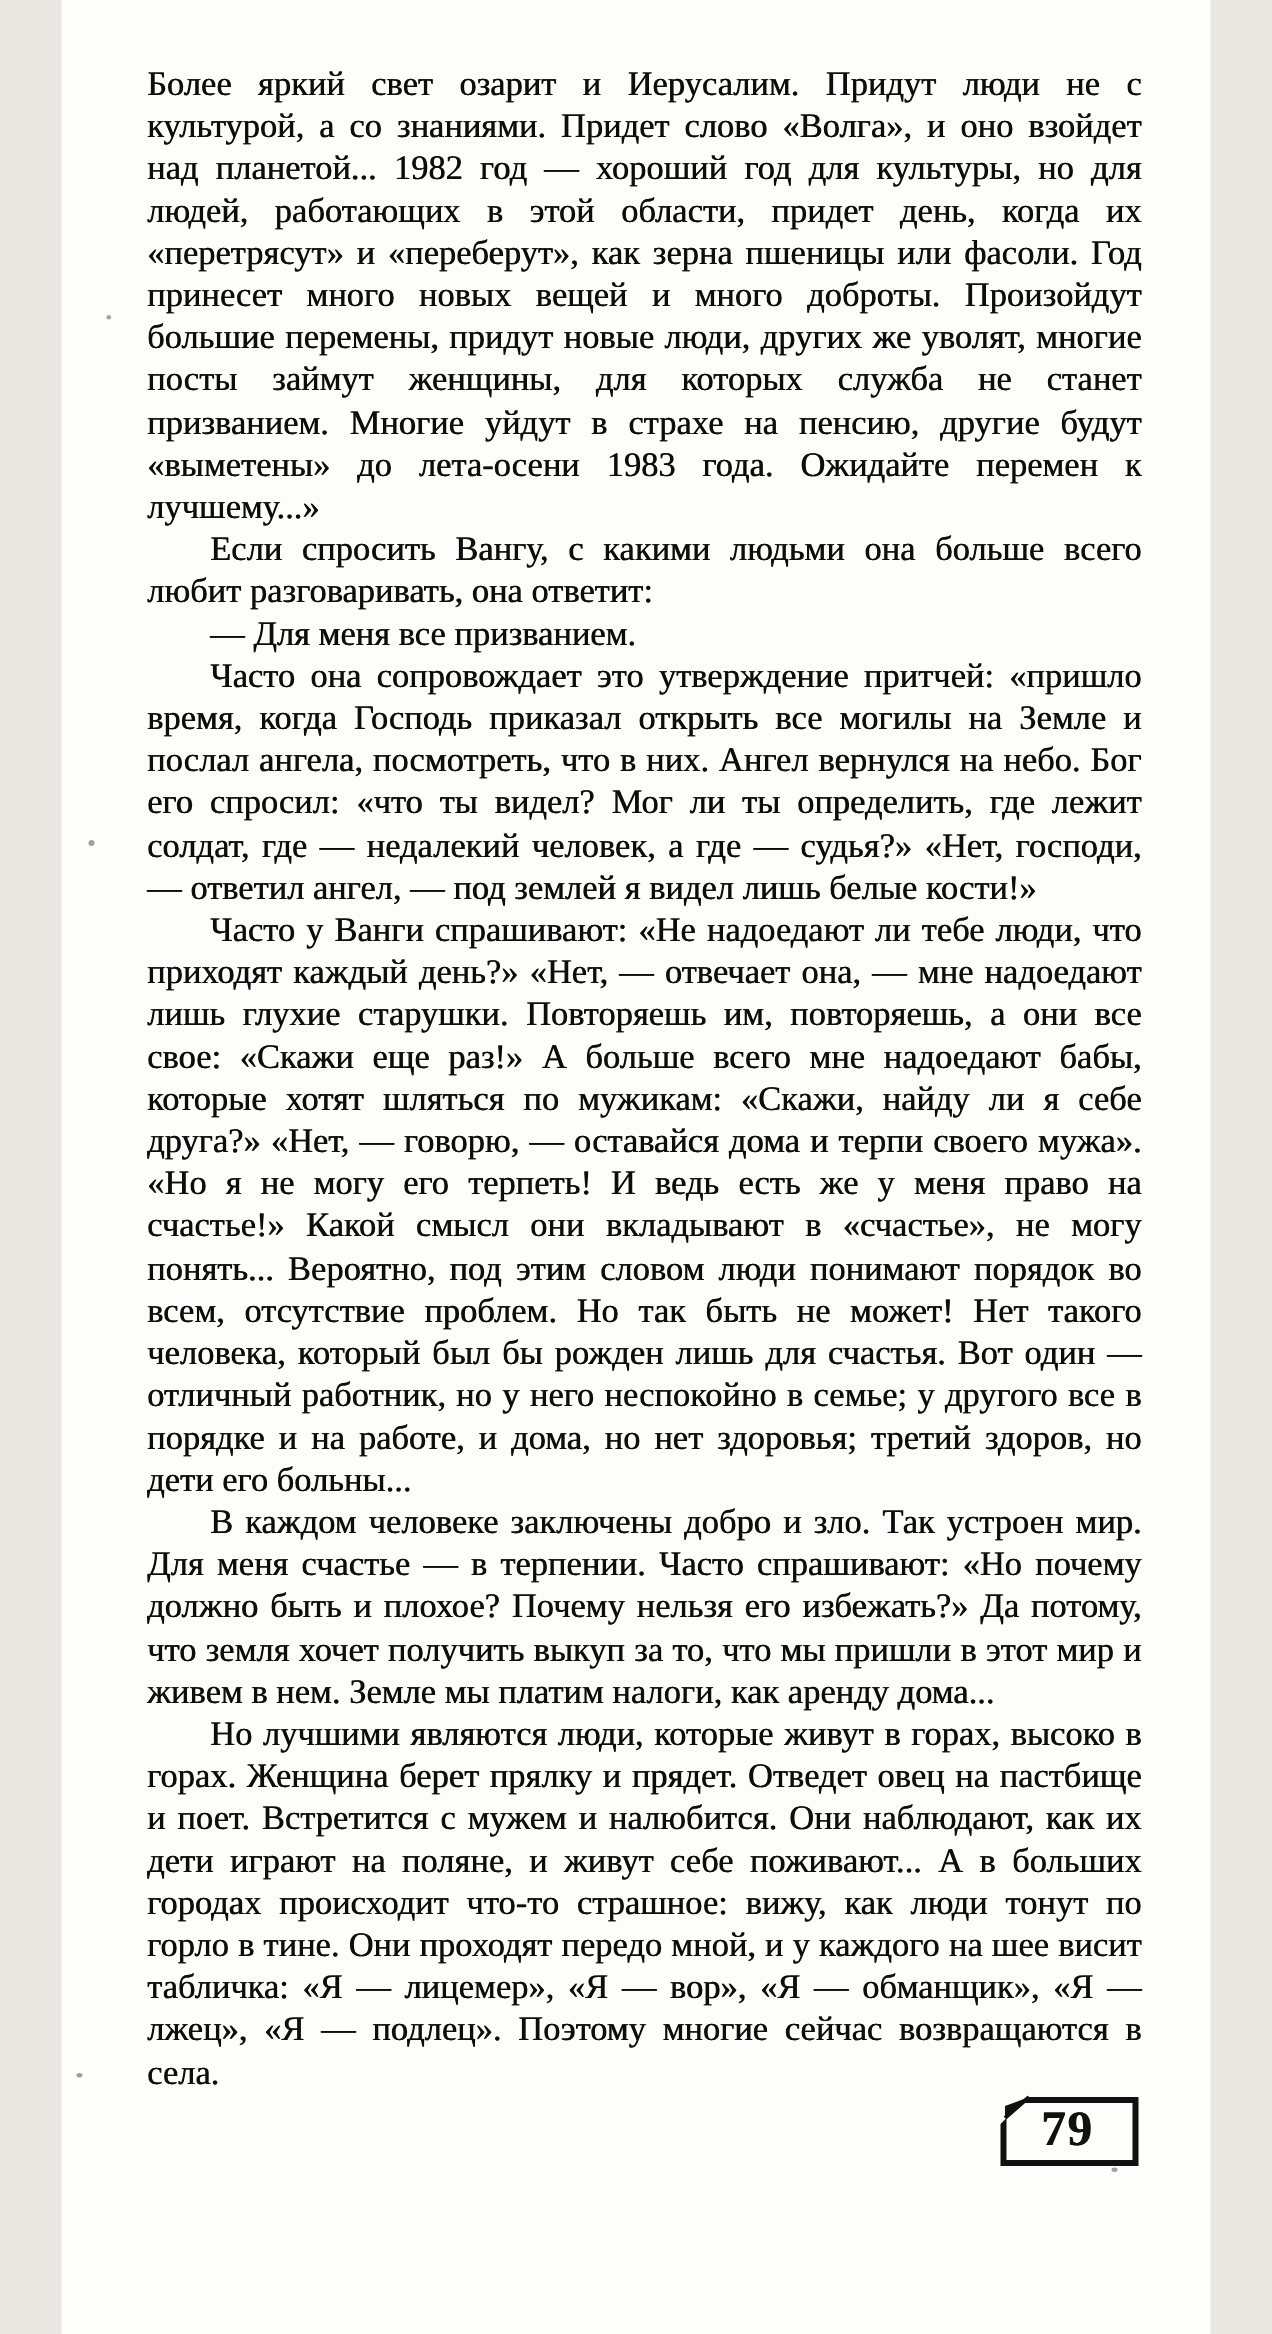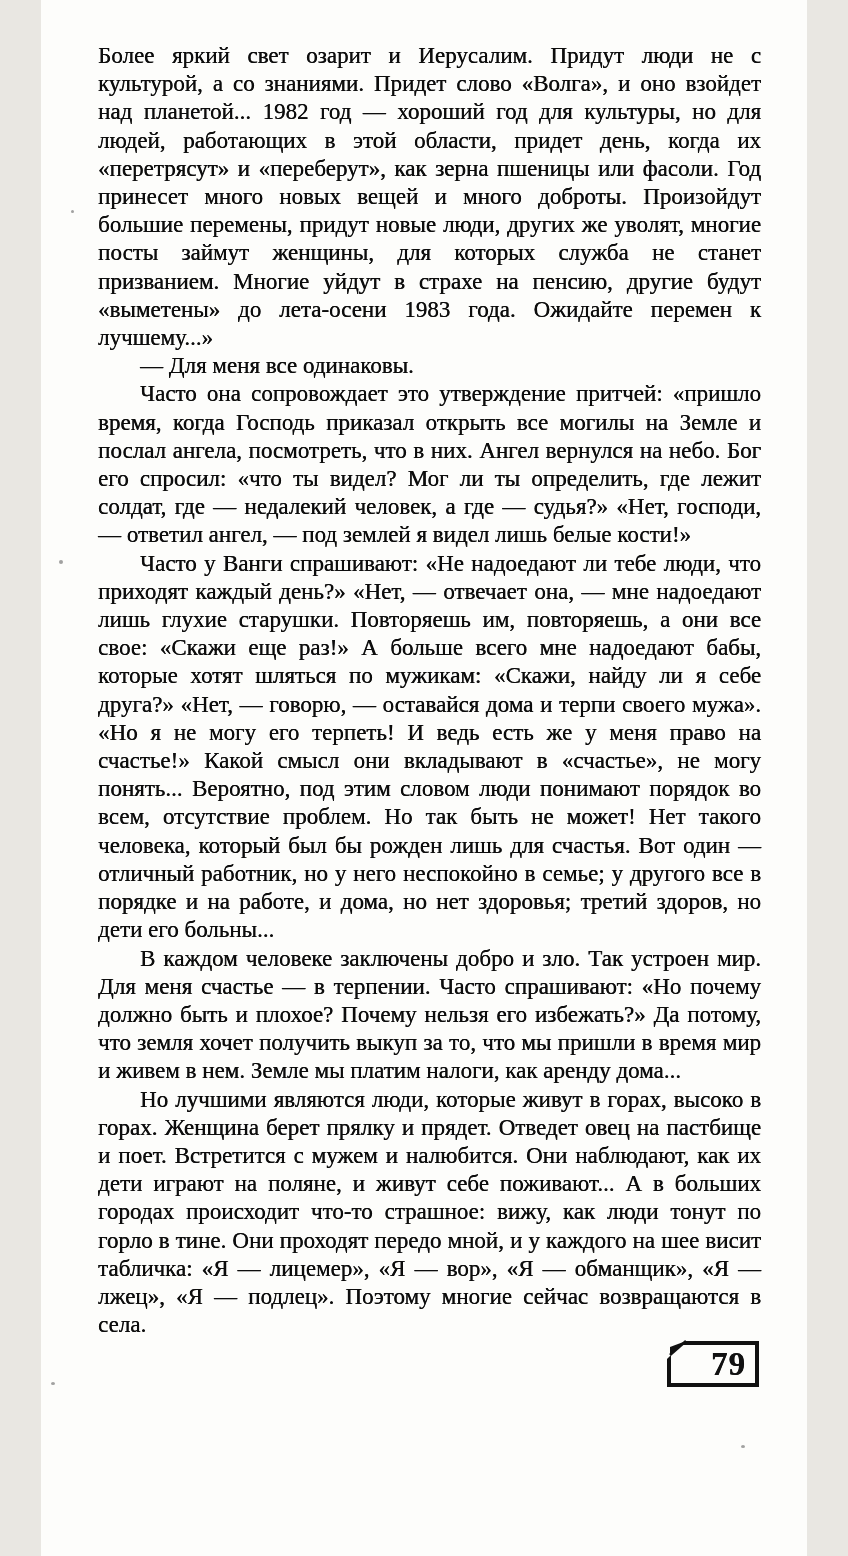--- a/index.html
+++ b/index.html
@@ -38,21 +38,21 @@
     float: right;
     width: 92px;
     height: 46px;
     box-sizing: border-box;
     border: 4px solid #111;
     margin: 2px 2px 6px 16px;
     background: #fdfdfb;
     display: flex;
     align-items: center;
     justify-content: flex-end;
-    padding-right: 9px;
+    padding-right: 26px;
   }
   .pagebox .num {
     font-family: "Liberation Serif", "DejaVu Serif", serif;
     font-weight: bold;
     font-size: 33px;
     line-height: 1;
     color: #111;
     letter-spacing: 1px;
     text-indent: 0;
   }
@@ -72,28 +72,29 @@
   }
 </style>
 </head>
 <body>
 
 <div class="scan-page">
   <div class="text-block">
 
     <p>Более яркий свет озарит и Иерусалим. Придут люди не с культурой, а со знаниями. Придет слово «Волга», и оно взойдет над планетой... 1982 год — хороший год для культуры, но для людей, работающих в этой области, придет день, когда их «перетрясут» и «переберут», как зерна пшеницы или фасоли. Год принесет много новых вещей и много доброты. Произойдут большие перемены, придут новые люди, других же уволят, многие посты займут женщины, для которых служба не станет призванием. Многие уйдут в страхе на пенсию, другие будут «выметены» до лета-осени 1983 года. Ожидайте перемен к лучшему...»</p>
 
+    <p class="indent">Если спросить Вангу, с какими людьми она больше всего любит разговаривать, она ответит:</p>
 
-    <p class="indent">— Для меня все одинаковы.</p>
+    <p class="indent">— Для меня все призванием.</p>
 
     <p class="indent">Часто она сопровождает это утверждение притчей: «пришло время, когда Господь приказал открыть все могилы на Земле и послал ангела, посмотреть, что в них. Ангел вернулся на небо. Бог его спросил: «что ты видел? Мог ли ты определить, где лежит солдат, где — недалекий человек, а где — судья?» «Нет, господи, — ответил ангел, — под землей я видел лишь белые кости!»</p>
 
     <p class="indent">Часто у Ванги спрашивают: «Не надоедают ли тебе люди, что приходят каждый день?» «Нет, — отвечает она, — мне надоедают лишь глухие старушки. Повторяешь им, повторяешь, а они все свое: «Скажи еще раз!» А больше всего мне надоедают бабы, которые хотят шляться по мужикам: «Скажи, найду ли я себе друга?» «Нет, — говорю, — оставайся дома и терпи своего мужа». «Но я не могу его терпеть! И ведь есть же у меня право на счастье!» Какой смысл они вкладывают в «счастье», не могу понять... Вероятно, под этим словом люди понимают порядок во всем, отсутствие проблем. Но так быть не может! Нет такого человека, который был бы рожден лишь для счастья. Вот один — отличный работник, но у него неспокойно в семье; у другого все в порядке и на работе, и дома, но нет здоровья; третий здоров, но дети его больны...</p>
 
-    <p class="indent">В каждом человеке заключены добро и зло. Так устроен мир. Для меня счастье — в терпении. Часто спрашивают: «Но почему должно быть и плохое? Почему нельзя его избежать?» Да потому, что земля хочет получить выкуп за то, что мы пришли в время мир и живем в нем. Земле мы платим налоги, как аренду дома...</p>
+    <p class="indent">В каждом человеке заключены добро и зло. Так устроен мир. Для меня счастье — в терпении. Часто спрашивают: «Но почему должно быть и плохое? Почему нельзя его избежать?» Да потому, что земля хочет получить выкуп за то, что мы пришли в этот мир и живем в нем. Земле мы платим налоги, как аренду дома...</p>
 
     <p class="indent">Но лучшими являются люди, которые живут в горах, высоко в горах. Женщина берет прялку и прядет. Отведет овец на пастбище и поет. Встретится с мужем и налюбится. Они наблюдают, как их дети играют на поляне, и живут себе поживают... А в больших городах происходит что-то страшное: вижу, как люди тонут по горло в тине. Они проходят передо мной, и у каждого на шее висит табличка: «Я — лицемер», «Я — вор», «Я — обманщик», «Я — лжец», «Я — подлец». Поэтому многие сейчас возвращаются в села.</p>
 
 
     <p class="indent">
       <span class="pagebox">
         <svg class="fold-icon" viewBox="0 0 24 24" aria-hidden="true">
           <polygon points="0,0 20,0 0,20" fill="#fdfdfb"></polygon>
           <path d="M20,1 L4,15 L4,7 Z" fill="#111"></path>
           <line x1="20" y1="1" x2="4" y2="15" stroke="#111" stroke-width="2.6"></line>

